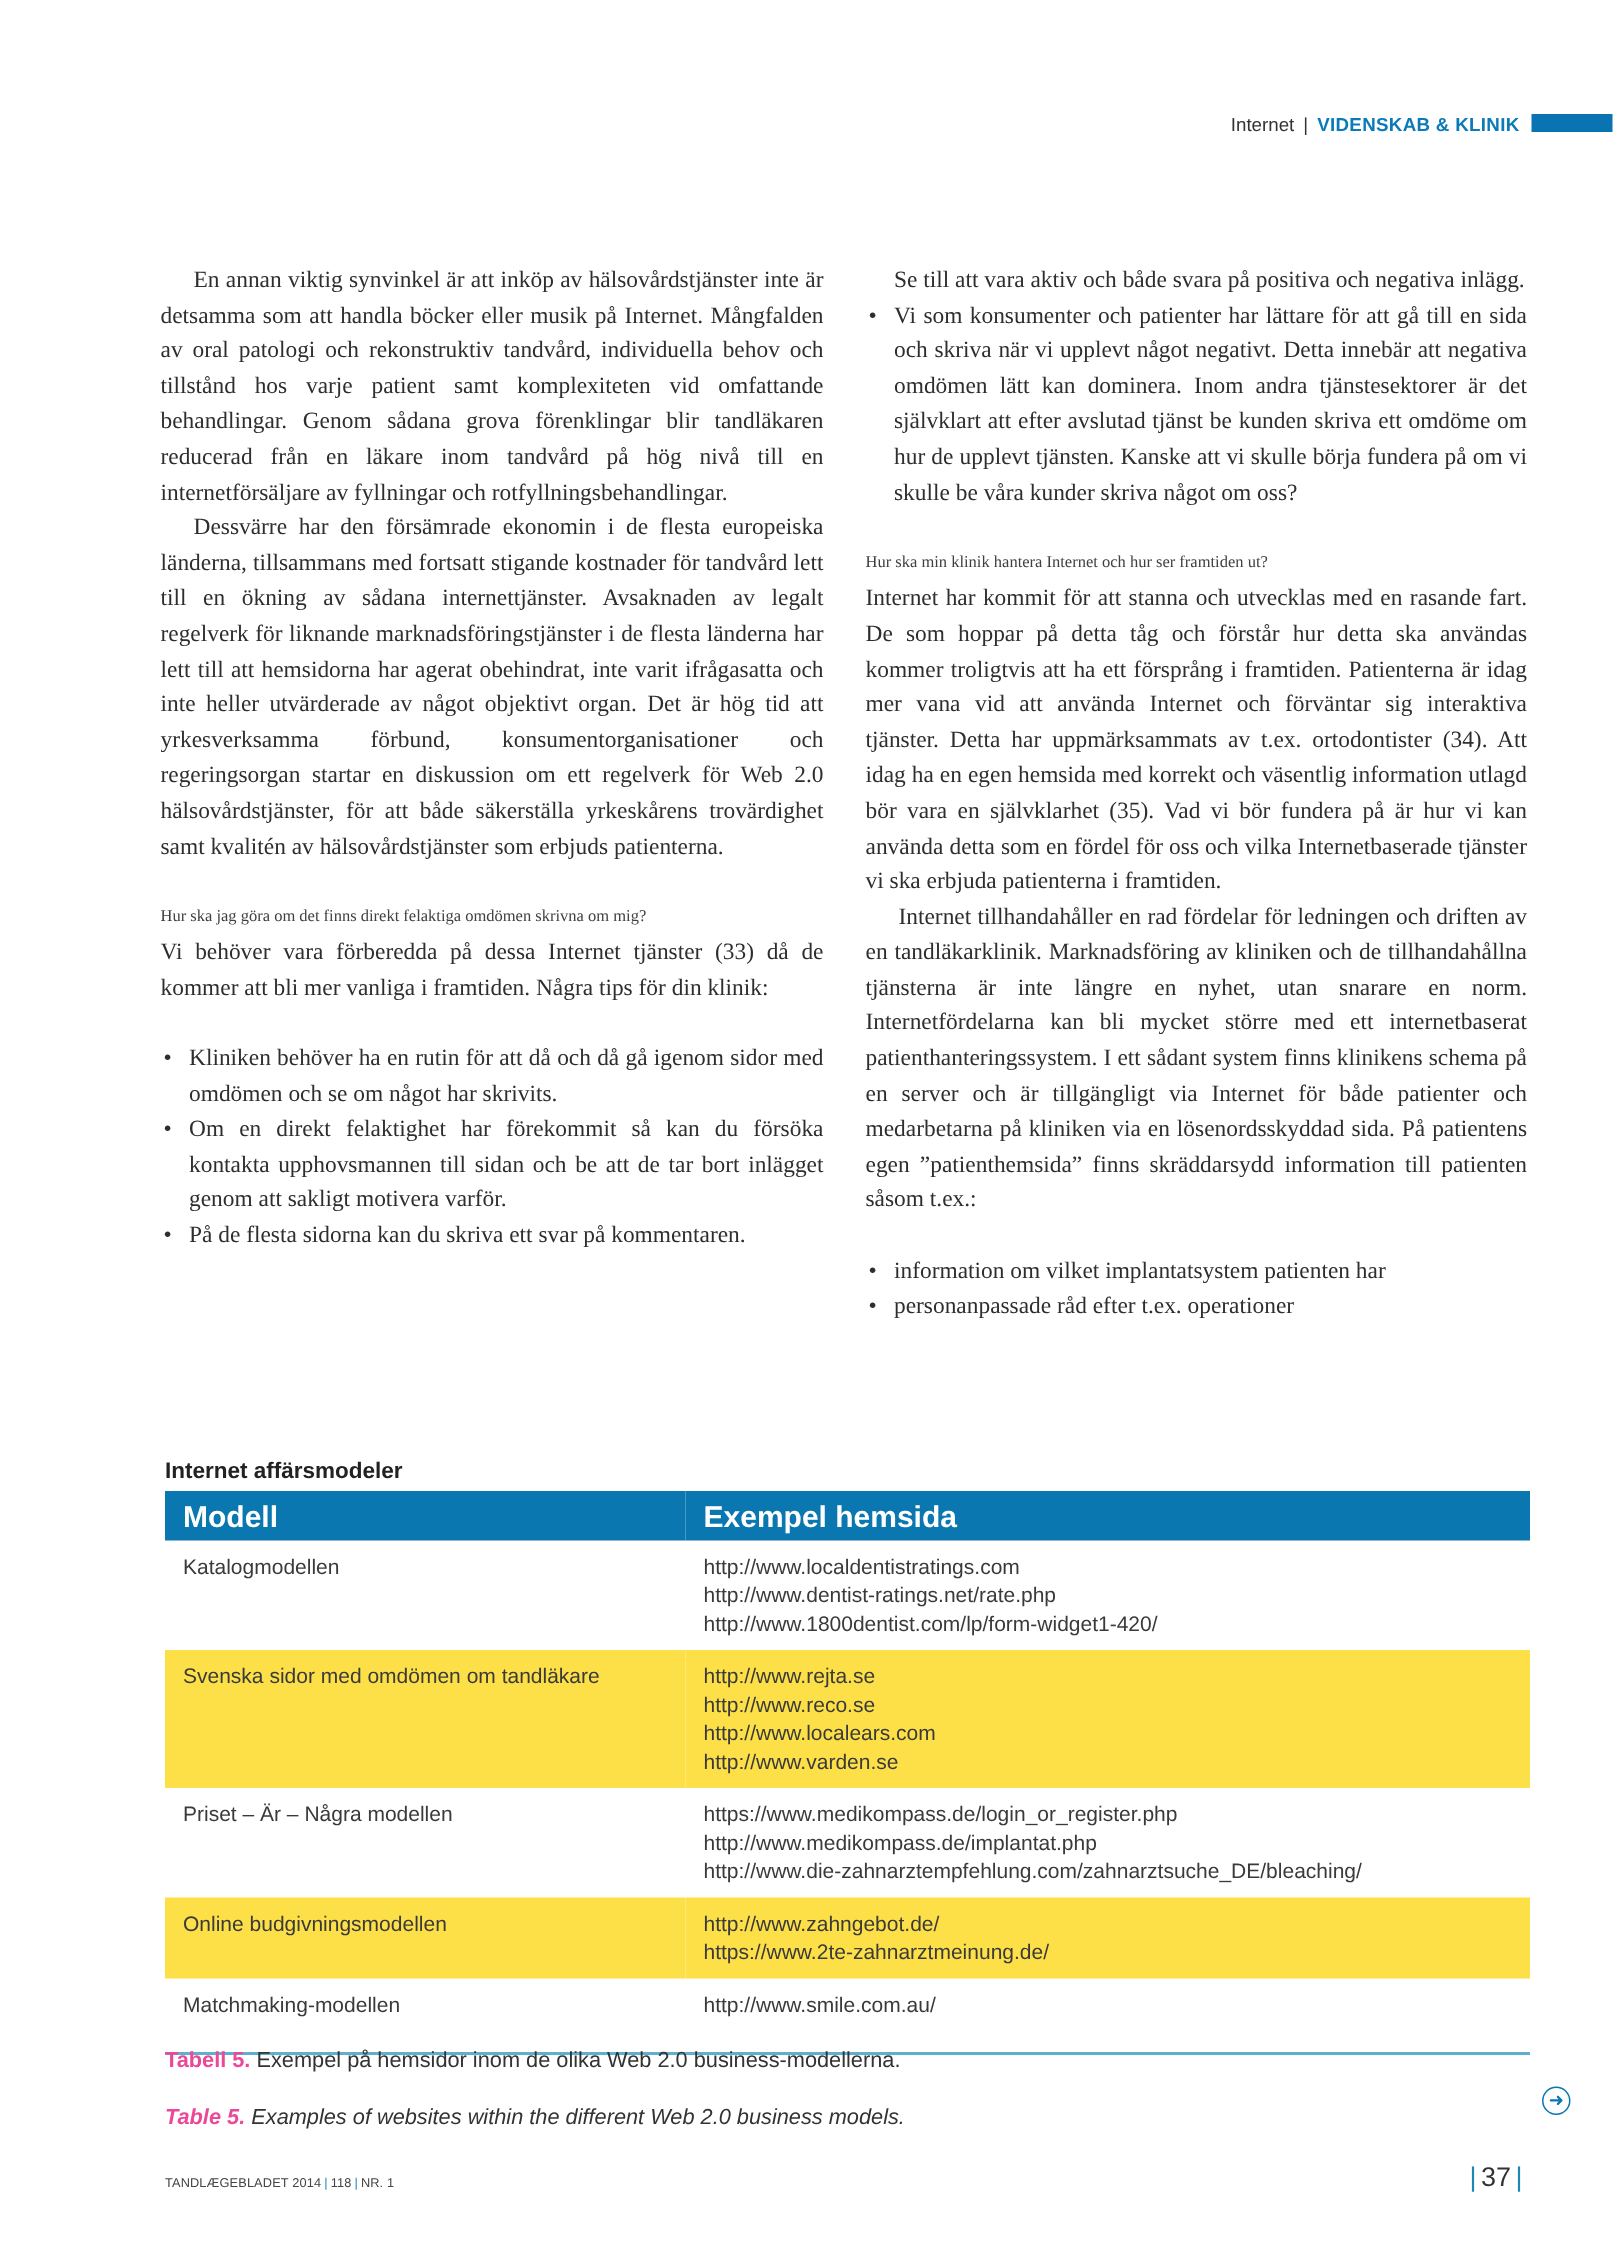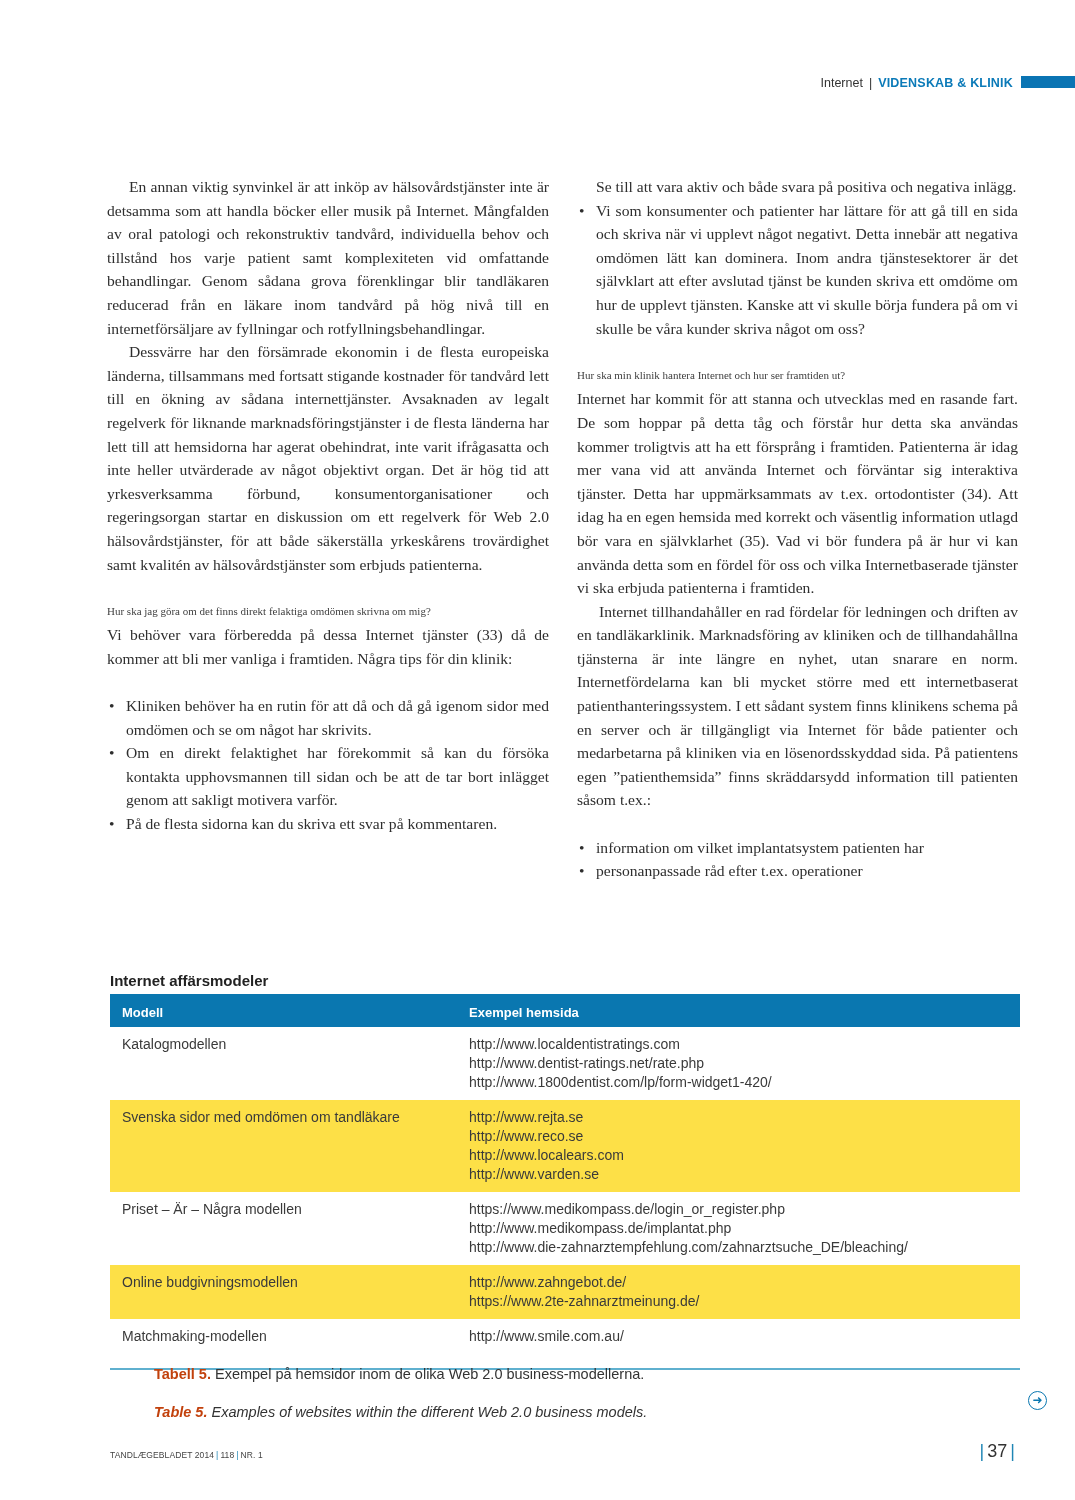--- a/index.html
+++ b/index.html
@@ -22,31 +22,31 @@
   .gap { height: 23.6px; }
   ul.bullets { list-style: none; margin: 0; padding: 0; }
   ul.bullets li { position: relative; padding-left: 19px; }
   ul.bullets li.cont { }
   ul.bullets li .dot { position: absolute; left: 2px; top: 0; }
 
   
   .table-wrap { position: absolute; left: 110px; top: 970px; width: 910px; font-family: "Liberation Sans", sans-serif; }
   .table-title { font-size: 15px; font-weight: bold; color: #222; height: 24px; line-height: 22px; }
   .tbl { width: 100%; border-collapse: collapse; font-size: 14px; }
-  .tbl th { background: #0a77b0; color: #fff; text-align: left; font-weight: bold; font-size: 13px; height: 30px; padding: 3px 12px 0 12px; }
+  .tbl th { background: #0a77b0; color: #fff; text-align: left; font-weight: bold; font-size: 20px; height: 30px; padding: 3px 12px 0 12px; }
   .tbl td { vertical-align: top; color: #3a3a3a; line-height: 19px; padding: 8px 12px 8px 12px; }
   .tbl td.model { width: 323px; }
   .tbl tr.alt td { background: #fde047; }
   .tbl tr.last td { border-bottom: 2px solid #5fb0cf; padding-bottom: 22px; }
   .url { display: block; }
 
   .caption { position: absolute; left: 110px; font-family: "Liberation Sans", sans-serif; font-size: 14.5px; color: #333; }
   .cap1 { top: 1366px; }
   .cap2 { top: 1404px; font-style: italic; }
-  .cap b { font-weight: bold; color: #c2410c; margin-left: 44px; }
+  .cap b { font-weight: bold; color: #ec4899; }
 
   .next-btn { position: absolute; left: 1028px; top: 1391px; width: 17px; height: 17px; border: 1.6px solid #0a77b0; border-radius: 50%; color: #0a77b0; font-family: "DejaVu Sans", sans-serif; font-size: 12px; line-height: 17px; text-align: center; font-weight: bold; cursor: pointer; }
 
   .footer-left { position: absolute; left: 110px; top: 1450px; font-family: "Liberation Sans", sans-serif; font-size: 8.5px; color: #444; letter-spacing: 0.1px; }
   .footer-left .fsep { color: #1f86b5; margin: 0 2px; }
   .page-num { position: absolute; right: 57px; top: 1441px; font-family: "Liberation Sans", sans-serif; font-size: 18px; color: #333; }
   .page-num .pbar { color: #1f86b5; margin: 0 3px; font-weight: normal; }
 </style>
 </head>
 <body>

